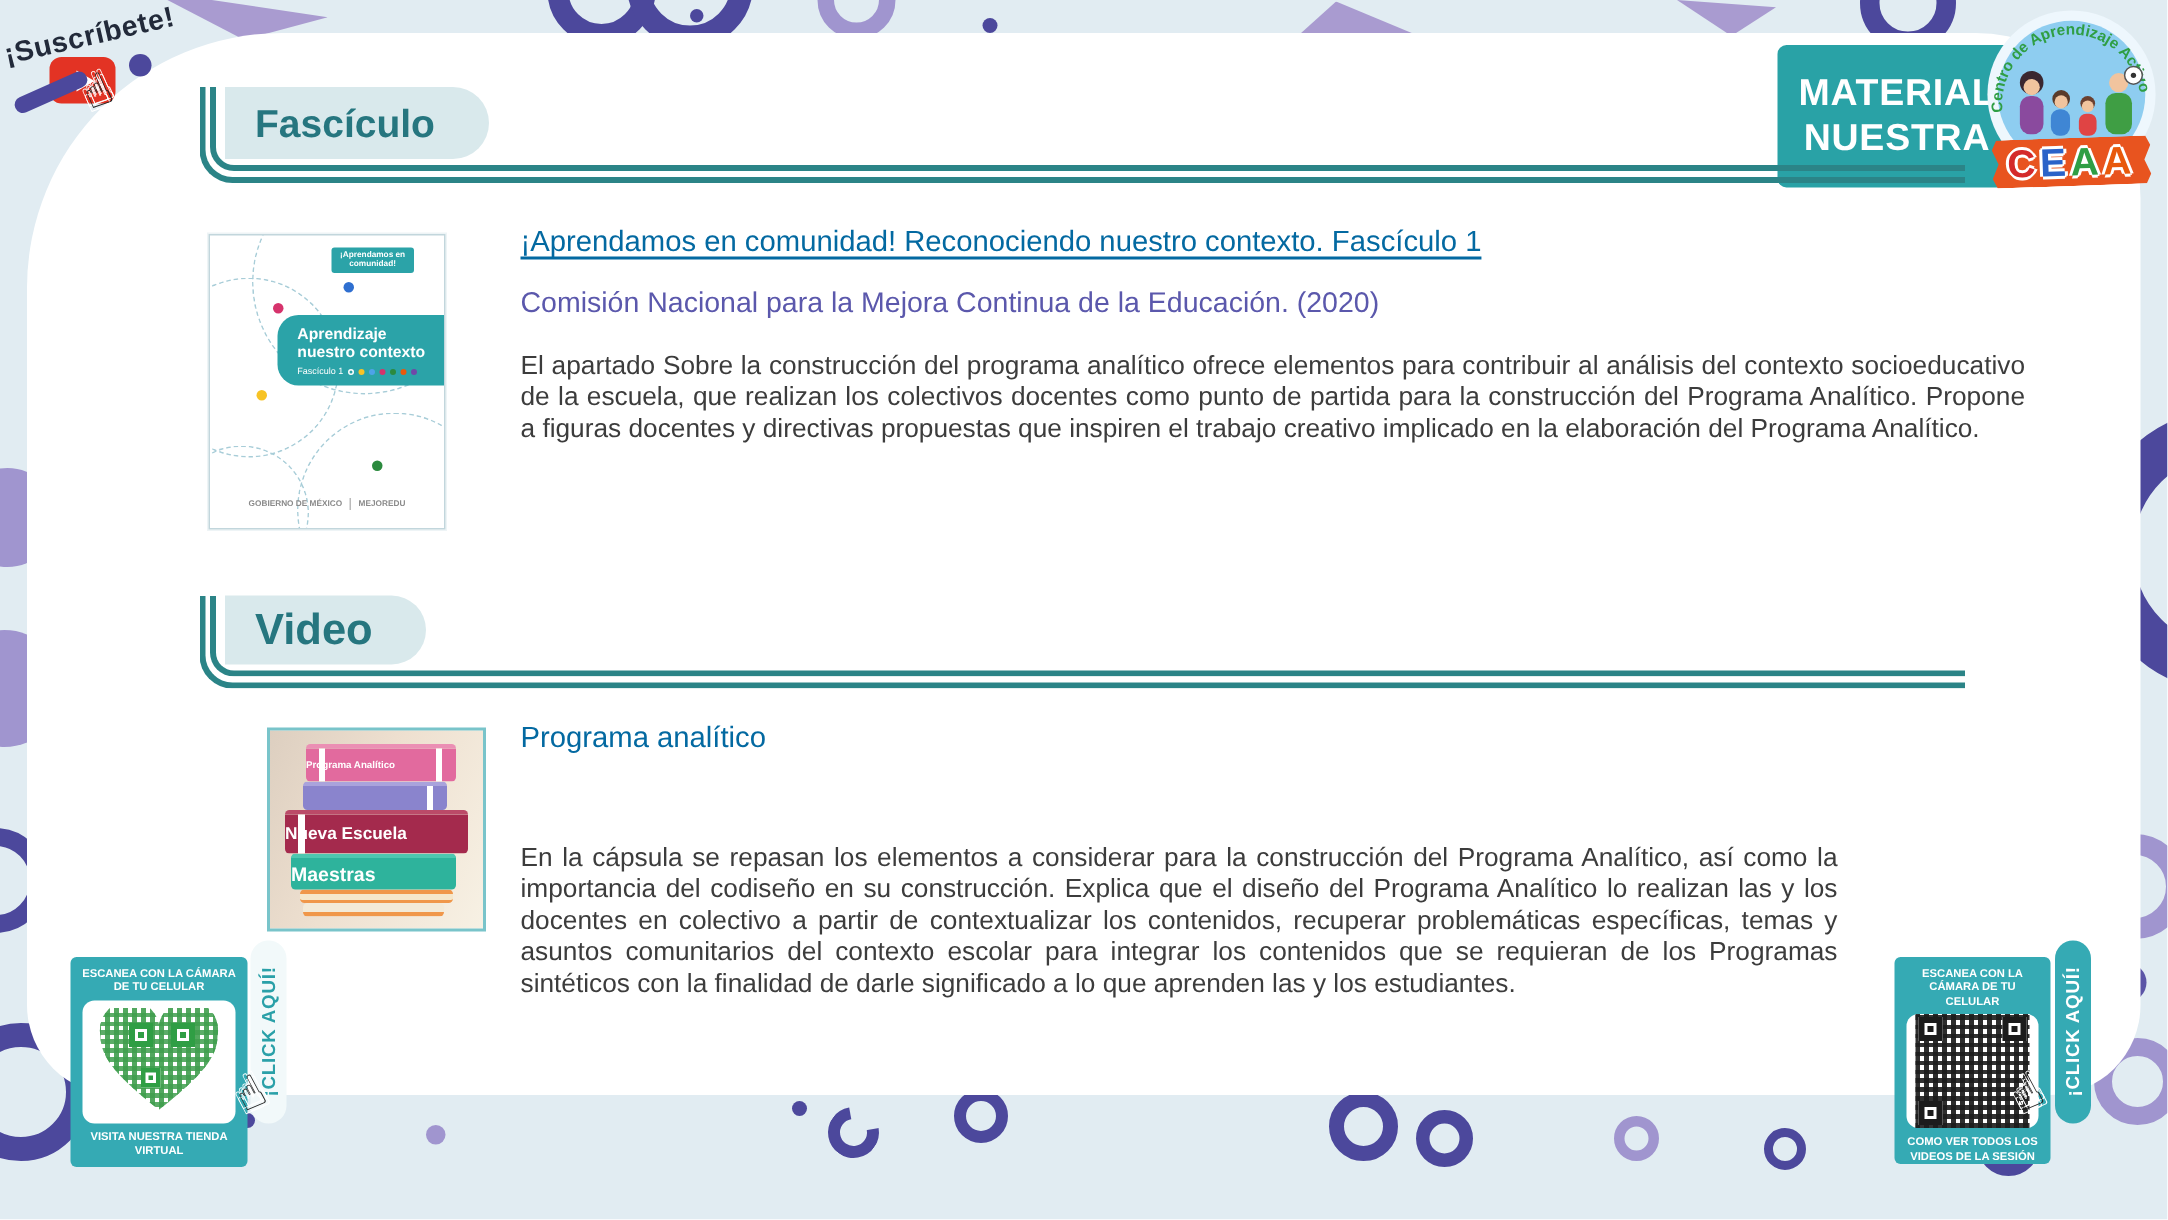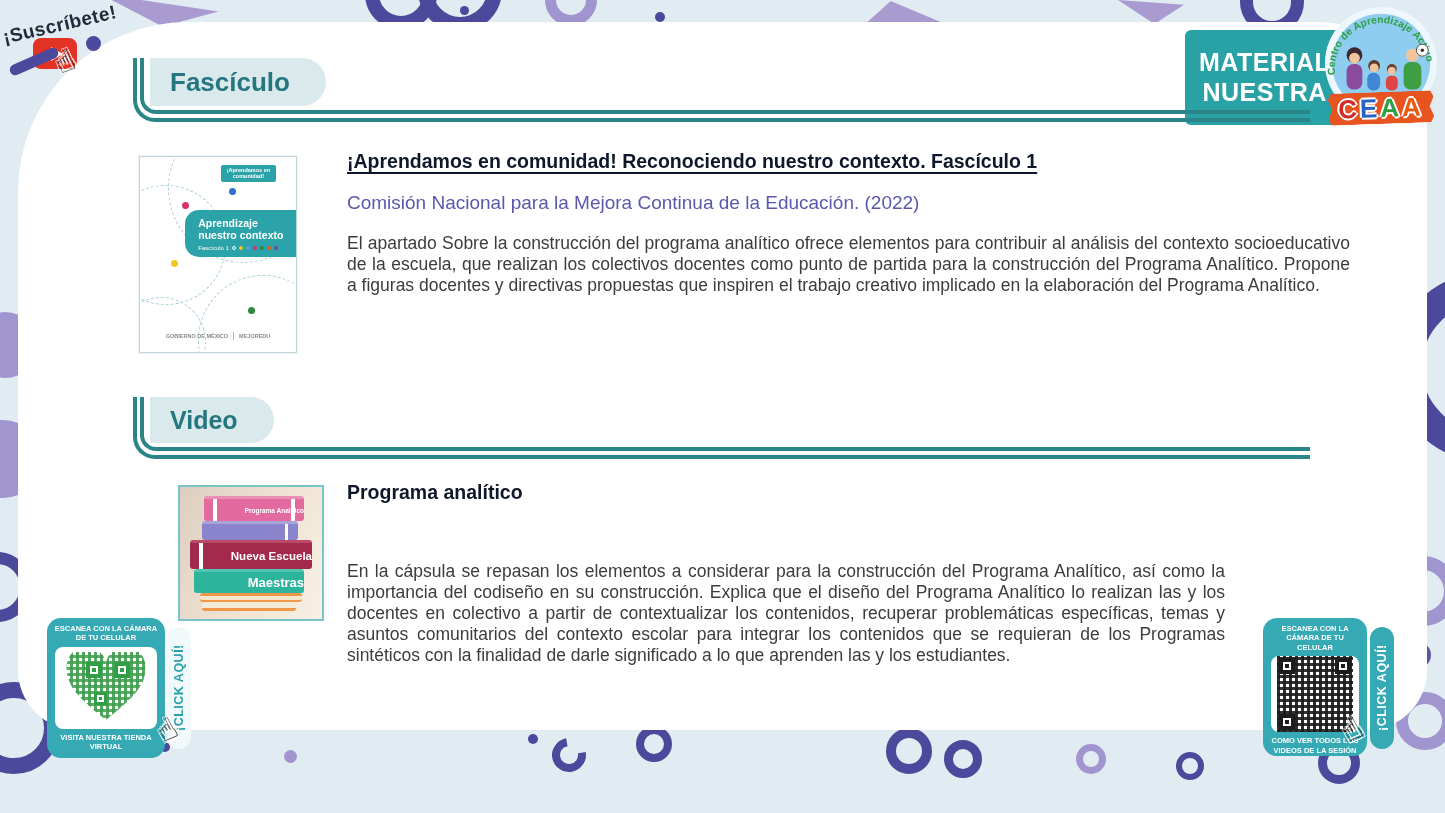--- a/index.html
+++ b/index.html
@@ -59,45 +59,45 @@
   .cover-banner{position:absolute;left:29%;right:0;top:27%;background:#2ba3a8;color:#fff;
                 border-radius:14px 0 0 14px;padding:7px 6px 6px 13px;}
   .cover-banner-title{font-weight:bold;font-size:10.5px;line-height:1.2;}
   .cover-banner-sub{margin-top:3px;font-size:6px;display:flex;align-items:center;gap:3px;}
   .bdot{width:4px;height:4px;border-radius:50%;display:inline-block;}
   .cover-logos{position:absolute;left:0;right:0;bottom:6%;display:flex;justify-content:center;
                align-items:center;gap:5px;color:#8a8a8a;font-size:5.5px;font-weight:bold;}
   .cover-logos .sep{width:1px;height:8px;background:#bbb;}
 
   
-  .item-title{position:absolute;left:347px;z-index:3;color:#0f172a;font-weight:bold;font-size:19.5px;}
+  .item-title{position:absolute;left:347px;z-index:3;color:#0369a1;font-weight:normal;font-size:19.5px;}
   .underlined{text-decoration:underline;text-decoration-thickness:2px;text-underline-offset:4px;}
   .item-source{position:absolute;left:347px;z-index:3;color:#5b58ac;font-size:19px;}
   .item-desc{position:absolute;left:347px;z-index:3;color:#3c3c3c;font-size:17.5px;
              line-height:1.2;text-align:justify;}
 
   
   .vthumb{position:absolute;left:178px;top:485px;width:146px;height:136px;z-index:3;
           border:2px solid #79c4ca;background:linear-gradient(115deg,#ddcfc0 0%,#eee0d0 45%,#f7f1e4 100%);
           display:flex;flex-direction:column;align-items:center;justify-content:center;}
-  .book{border-radius:3px;color:#fff;text-align:right;font-weight:bold;}
+  .book{border-radius:3px;color:#fff;text-align:left;font-weight:bold;}
   .bk-pink{width:100px;height:25px;line-height:23px;font-size:6.5px;margin-left:6px;border-top:3px solid #eb8fb4;
            background:linear-gradient(90deg,#e26a9e 0 9%,#fff 9% 13%,#e26a9e 13% 87%,#fff 87% 91%,#e26a9e 91%);}
   .bk-purple{width:96px;height:19px;margin-left:-3px;border-top:3px solid #a9a3dc;
            background:linear-gradient(90deg,#8a84cd 0 86%,#fff 86% 90%,#8a84cd 90%);}
   .bk-maroon{width:122px;height:29px;line-height:27px;font-size:11.5px;border-top:3px solid #bb4a68;
            background:linear-gradient(90deg,#a42a4d 0 7%,#fff 7% 11%,#a42a4d 11%);}
   .bk-teal{width:110px;height:24px;line-height:22px;font-size:13px;margin-left:-4px;
            background:#2eb39c;border-top:3px solid #4ec7b0;}
   .bk-cream{width:102px;height:9px;background:#f5e7cb;border-top:3px solid #f0974a;border-bottom:2px solid #f0974a;}
   .bk-cream2{width:94px;height:9px;background:#f3ead8;border-bottom:3px solid #f0974a;margin-left:-4px;}
 
   
-  .qrblock{position:absolute;z-index:5;background:#35aab4;border-radius:14px;color:#fff;
-           display:flex;flex-direction:column;align-items:center;padding:6px 5px;}
+  .qrblock{position:absolute;z-index:5;background:#35aab4;border-radius:4px;color:#fff;
+           display:flex;flex-direction:column;align-items:center;padding:6px 5px;margin-top:20px;}
   .qrblock .qtext{font-size:7.5px;font-weight:bold;text-align:center;line-height:1.25;}
   .qrbox{background:#fff;border-radius:8px;margin:4px 0;display:flex;align-items:center;justify-content:center;}
   .heart{width:84px;height:72px;position:relative;background-color:#fff;
          background-image:repeating-linear-gradient(0deg,rgba(63,158,77,.85) 0 3px,transparent 3px 6px),
                           repeating-linear-gradient(90deg,rgba(63,158,77,.9) 0 3px,#fff 3px 6px);
          clip-path:path('M42 68 C14 46 3 33 3 19 A18 18 0 0 1 42 11 A18 18 0 0 1 81 19 C81 33 70 46 42 68 Z');}
   .qrpattern{width:76px;height:76px;position:relative;background-color:#fff;
          background-image:repeating-linear-gradient(0deg,rgba(28,28,28,.9) 0 3px,transparent 3px 6px),
                           repeating-linear-gradient(90deg,rgba(28,28,28,.92) 0 3px,#fff 3px 6px);}
   .finder{position:absolute;width:16px;height:16px;border:4px solid #1c1c1c;background:#fff;}
@@ -226,26 +226,26 @@
       </div>
     </div>
     <div class="cover-logos">
       <span>GOBIERNO DE MÉXICO</span>
       <span class="sep"></span>
       <span>MEJOREDU</span>
     </div>
   </div>
 
   <div class="item-title underlined" style="top:150px;width:1003px;">¡Aprendamos en comunidad! Reconociendo nuestro contexto. Fascículo 1</div>
-  <div class="item-source" style="top:192px;width:1003px;">Comisión Nacional para la Mejora Continua de la Educación. (2022)</div>
+  <div class="item-source" style="top:192px;width:1003px;">Comisión Nacional para la Mejora Continua de la Educación. (2020)</div>
   <div class="item-desc" style="top:233px;width:1003px;">El apartado Sobre la construcción del programa analítico ofrece elementos para contribuir al análisis del contexto socioeducativo de la escuela, que realizan los colectivos docentes como punto de partida para la construcción del Programa Analítico. Propone a figuras docentes y directivas propuestas que inspiren el trabajo creativo implicado en la elaboración del Programa Analítico.</div>
 
   <div class="br-outer" style="left:133px;top:397px;width:1177px;height:62px;"></div>
   <div class="br-inner" style="left:140px;top:397px;width:1170px;height:54px;border-bottom-left-radius:16px;"></div>
-  <div class="sec-label" style="left:150px;top:397px;height:46px;line-height:46px;font-size:25px;">Video</div>
+  <div class="sec-label" style="left:150px;top:397px;height:46px;line-height:46px;font-size:29px;">Video</div>
 
   <div class="vthumb">
     <div class="book bk-pink"><span>Programa Analítico</span></div>
     <div class="book bk-purple"></div>
     <div class="book bk-maroon"><span>Nueva Escuela</span></div>
     <div class="book bk-teal"><span>Maestras</span></div>
     <div class="book bk-cream"></div>
     <div class="book bk-cream2"></div>
   </div>
 

